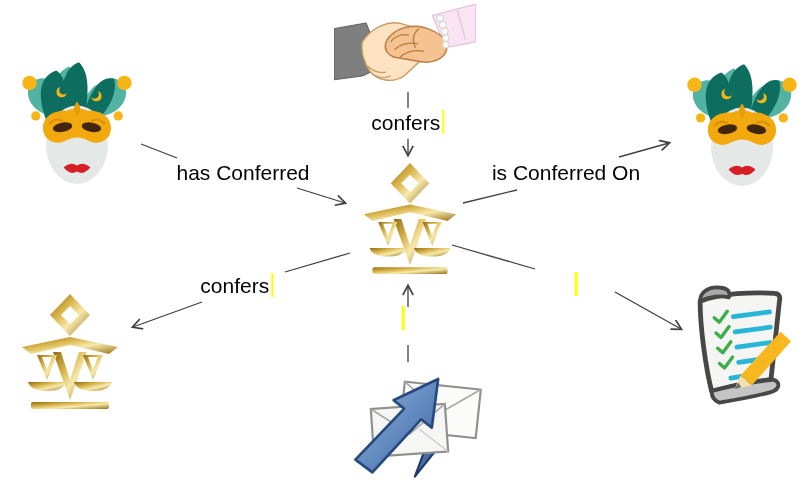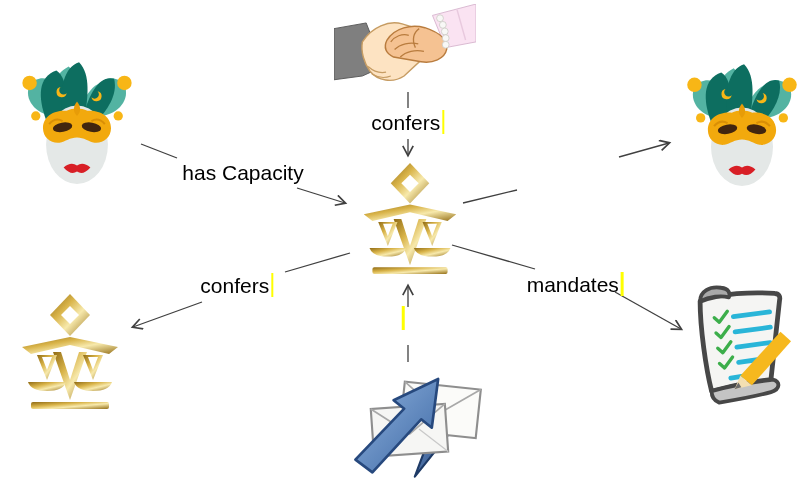--- a/index.html
+++ b/index.html
@@ -222,29 +222,32 @@
       <path d="M72,98 L84,108 L66,112 Z" fill="#f3dfb2"></path>
       <path d="M66,112 L73,110 L70,105 Z" fill="#6b6b6b"></path>
     </svg>
   </div>
 
   <div class="edge-label" style="left:408px;top:110px;">
     <span>confers</span><span class="text-cursor"></span>
   </div>
 
   <div class="edge-label" style="left:243px;top:160px;">
-    <span>has Capacity</span>
-  </div>
-
+    <span>has Conferred</span>
+  </div>
+
+  <div class="edge-label" style="left:566px;top:160px;">
+    <span>is Conferred On</span>
+  </div>
 
   <div class="edge-label" style="left:237px;top:273px;">
     <span>confers</span><span class="text-cursor"></span>
   </div>
 
   <div class="edge-label" style="left:575px;top:272px;">
-    <span>mandates</span><span class="text-cursor"></span>
+    <span class="text-cursor"></span>
   </div>
 
   <div class="edge-label" style="left:402px;top:306px;">
     <span class="text-cursor"></span>
   </div>
 
 </div>
 
 </body></html>

